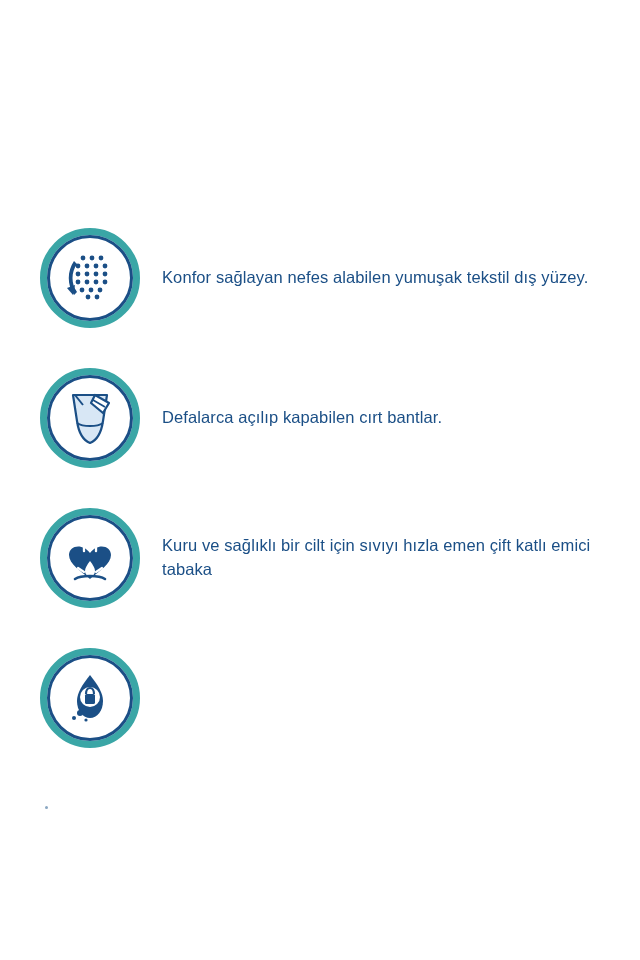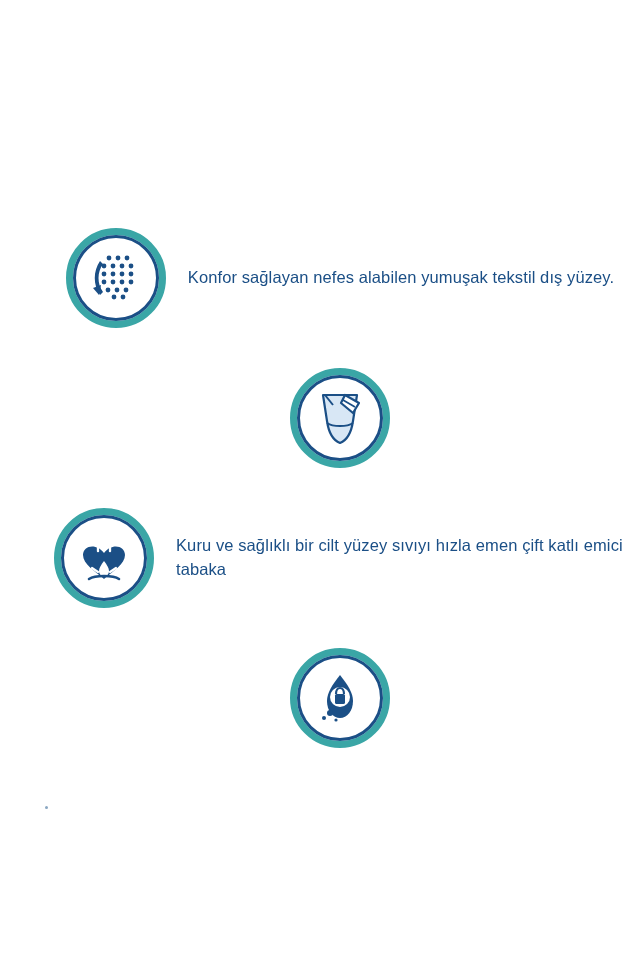--- a/index.html
+++ b/index.html
@@ -25,21 +25,20 @@
     left: 0;
     width: 640px;
   }
   .feature-row {
     display: flex;
     align-items: center;
     height: 100px;
     margin-bottom: 40px;
     padding-left: 40px;
     box-sizing: border-box;
-    justify-content: center;
   }
   .icon-badge {
     position: relative;
     width: 100px;
     height: 100px;
     flex: 0 0 100px;
     border-radius: 50%;
     background: #f4fbfb;
     box-sizing: border-box;
   }
@@ -137,37 +136,38 @@
         <div class="ring-inner">
           <svg viewBox="0 0 74 74" aria-hidden="true">
             <path d="M20 14 L54 14 L50 40 C48 54 42 60 37 62 C32 60 26 54 24 40 Z" fill="#d8e7f5" stroke="#1b4f86" stroke-width="2.2" stroke-linejoin="round"></path>
             <path d="M24 42 C30 46 44 46 50 42" fill="none" stroke="#1b4f86" stroke-width="2"></path>
             <path d="M42 14 L56 22 L50 32 L38 22 Z" fill="#ffffff" stroke="#1b4f86" stroke-width="2.2" stroke-linejoin="round"></path>
             <path d="M40 19 L52 26" fill="none" stroke="#1b4f86" stroke-width="1.8"></path>
             <path d="M22 14 L30 24" fill="none" stroke="#1b4f86" stroke-width="2"></path>
           </svg>
         </div>
       </div>
+      <div class="feature-text">Defalarca açılıp kapabilen cırt bantlar.</div>
     </div>
 
     <div class="feature-row">
       <div class="icon-badge">
         <div class="ring-outer"></div>
         <div class="ring-inner">
           <svg viewBox="0 0 74 74" aria-hidden="true">
             <path d="M37 32 C30 22 16 24 16 34 C16 43 28 50 37 58 C46 50 58 43 58 34 C58 24 44 22 37 32 Z" fill="#1b4f86"></path>
             <path d="M31 30 C30 25 33 21 37 20 C41 21 44 25 43 30" fill="none" stroke="#ffffff" stroke-width="2.4" stroke-linecap="round"></path>
             <path d="M37 40 C34 44 32 47 32 50 C32 53 34 55 37 55 C40 55 42 53 42 50 C42 47 40 44 37 40 Z" fill="#ffffff"></path>
             <path d="M25 47 L31 51" stroke="#ffffff" stroke-width="2.2" stroke-linecap="round" fill="none"></path>
             <path d="M49 47 L43 51" stroke="#ffffff" stroke-width="2.2" stroke-linecap="round" fill="none"></path>
             <path d="M22 58 C28 54 46 54 52 58" fill="none" stroke="#1b4f86" stroke-width="2.6" stroke-linecap="round"></path>
           </svg>
         </div>
       </div>
-      <div class="feature-text">Kuru ve sağlıklı bir cilt yüzey sıvıyı hızla emen çift katlı emici tabaka</div>
+      <div class="feature-text">Kuru ve sağlıklı bir cilt için sıvıyı hızla emen çift katlı emici tabaka</div>
     </div>
 
     <div class="feature-row">
       <div class="icon-badge">
         <div class="ring-outer"></div>
         <div class="ring-inner">
           <svg viewBox="0 0 74 74" aria-hidden="true">
             <path d="M37 14 C29 24 24 32 24 40 C24 50 30 57 37 57 C44 57 50 50 50 40 C50 32 45 24 37 14 Z" fill="#1b4f86"></path>
             <circle cx="37" cy="36" r="10" fill="#ffffff"></circle>
             <path d="M33 33 C33 29 35 27 37 27 C39 27 41 29 41 33" fill="none" stroke="#1b4f86" stroke-width="2.2"></path>

